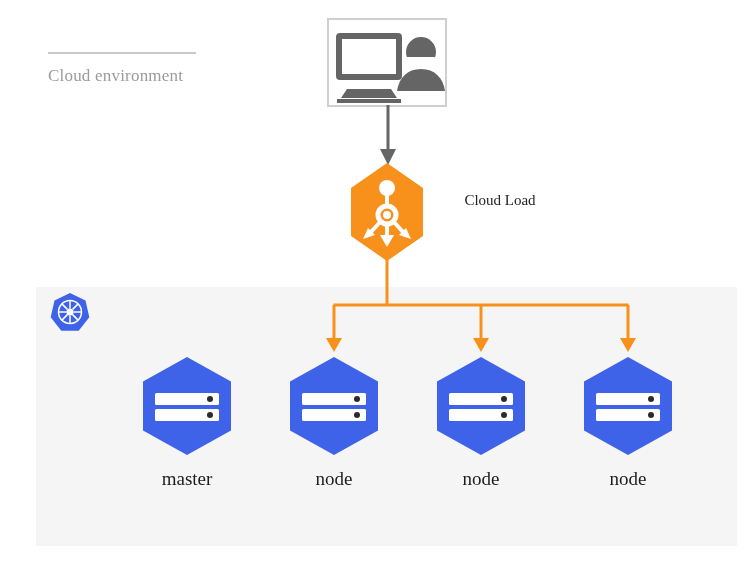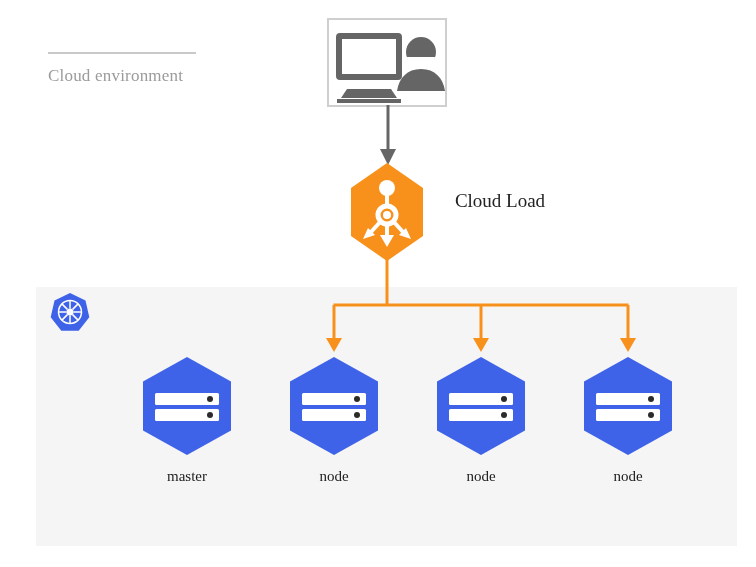--- a/index.html
+++ b/index.html
@@ -76,21 +76,21 @@
     top: 163px;
     width: 72px;
     height: 98px;
   }
   #lb-label {
     position: absolute;
     left: 440px;
     top: 190px;
     width: 120px;
     font-family: "Liberation Serif", serif;
-    font-size: 19px;
+    font-size: 15px;
     line-height: 21px;
     color: #222222;
     text-align: center;
   }
 
   
   #fanout {
     position: absolute;
     left: 320px;
     top: 258px;
@@ -112,21 +112,21 @@
     position: absolute;
     top: 357px;
     width: 88px;
     height: 98px;
   }
   .node-label {
     position: absolute;
     top: 468px;
     width: 120px;
     font-family: "Liberation Serif", serif;
-    font-size: 15px;
+    font-size: 19px;
     color: #1c1c1c;
     text-align: center;
   }
 </style>
 </head>
 <body>
 
 <div id="canvas">
 
   <div id="cluster-panel"></div>

